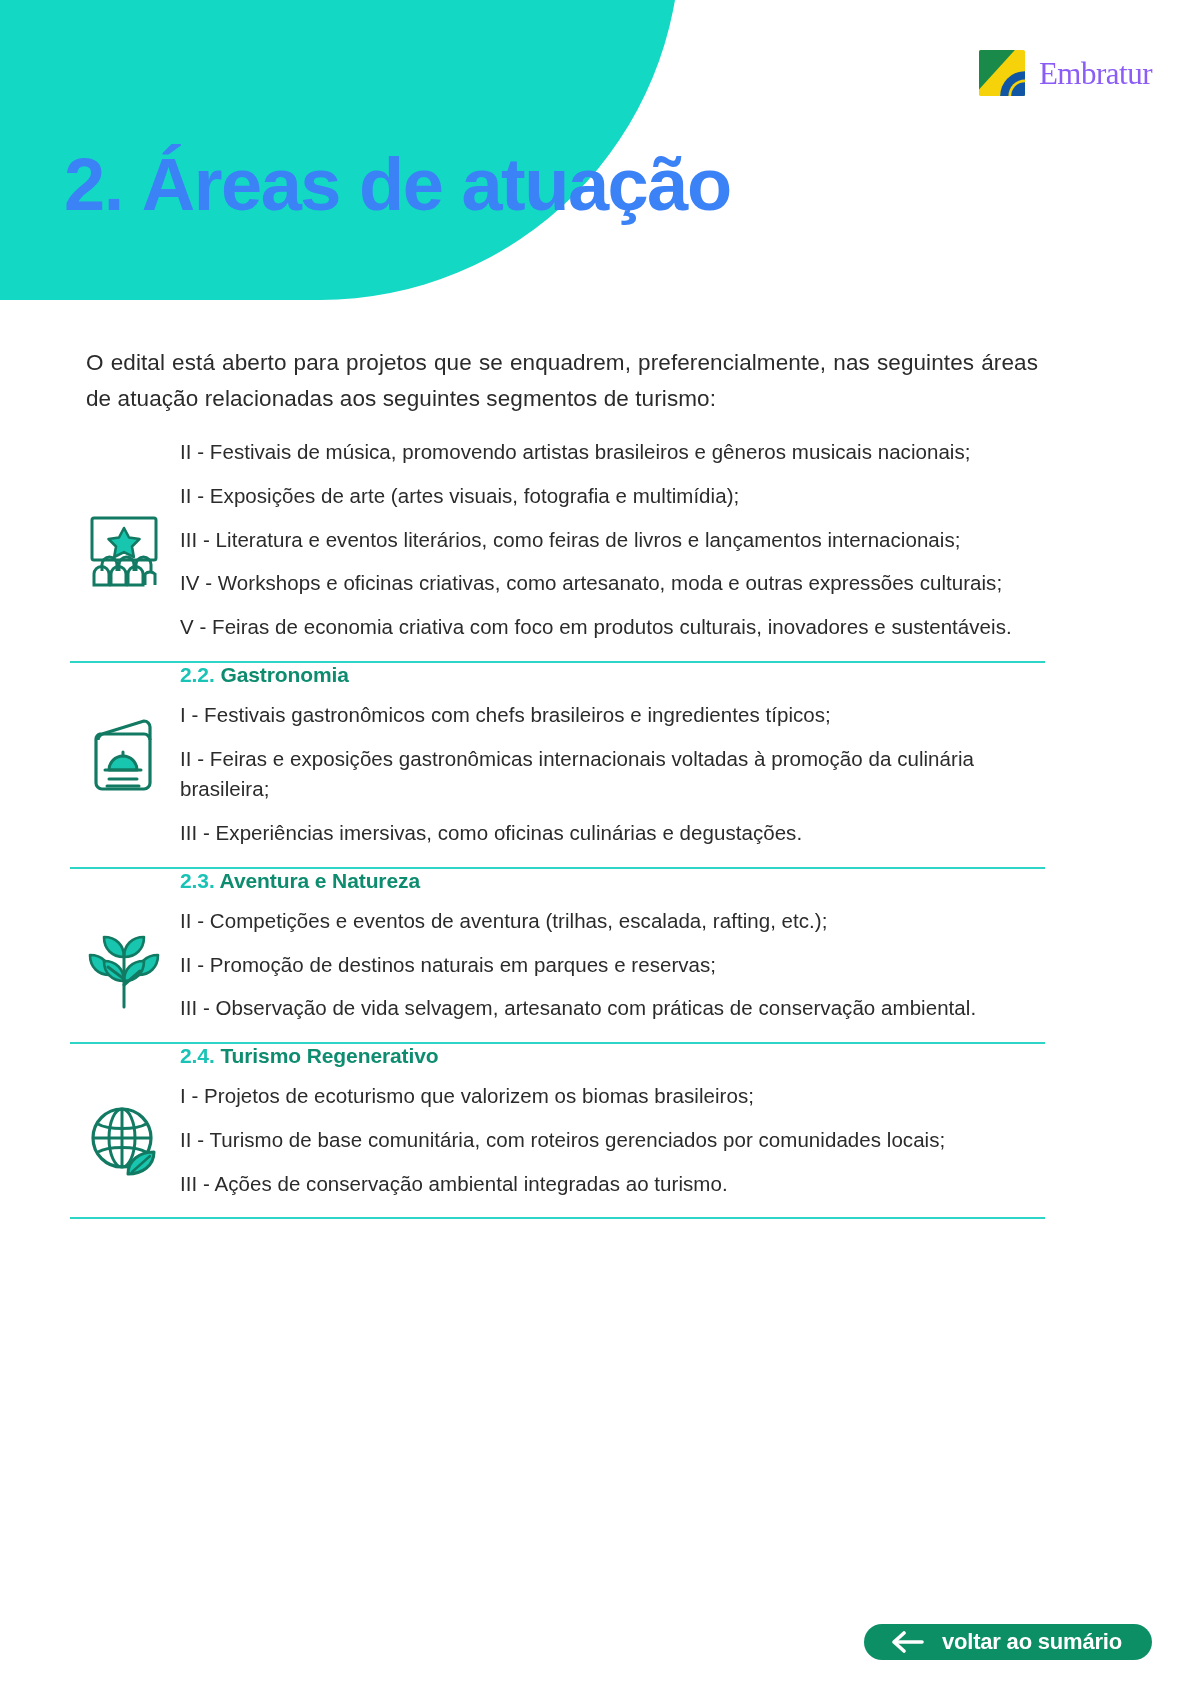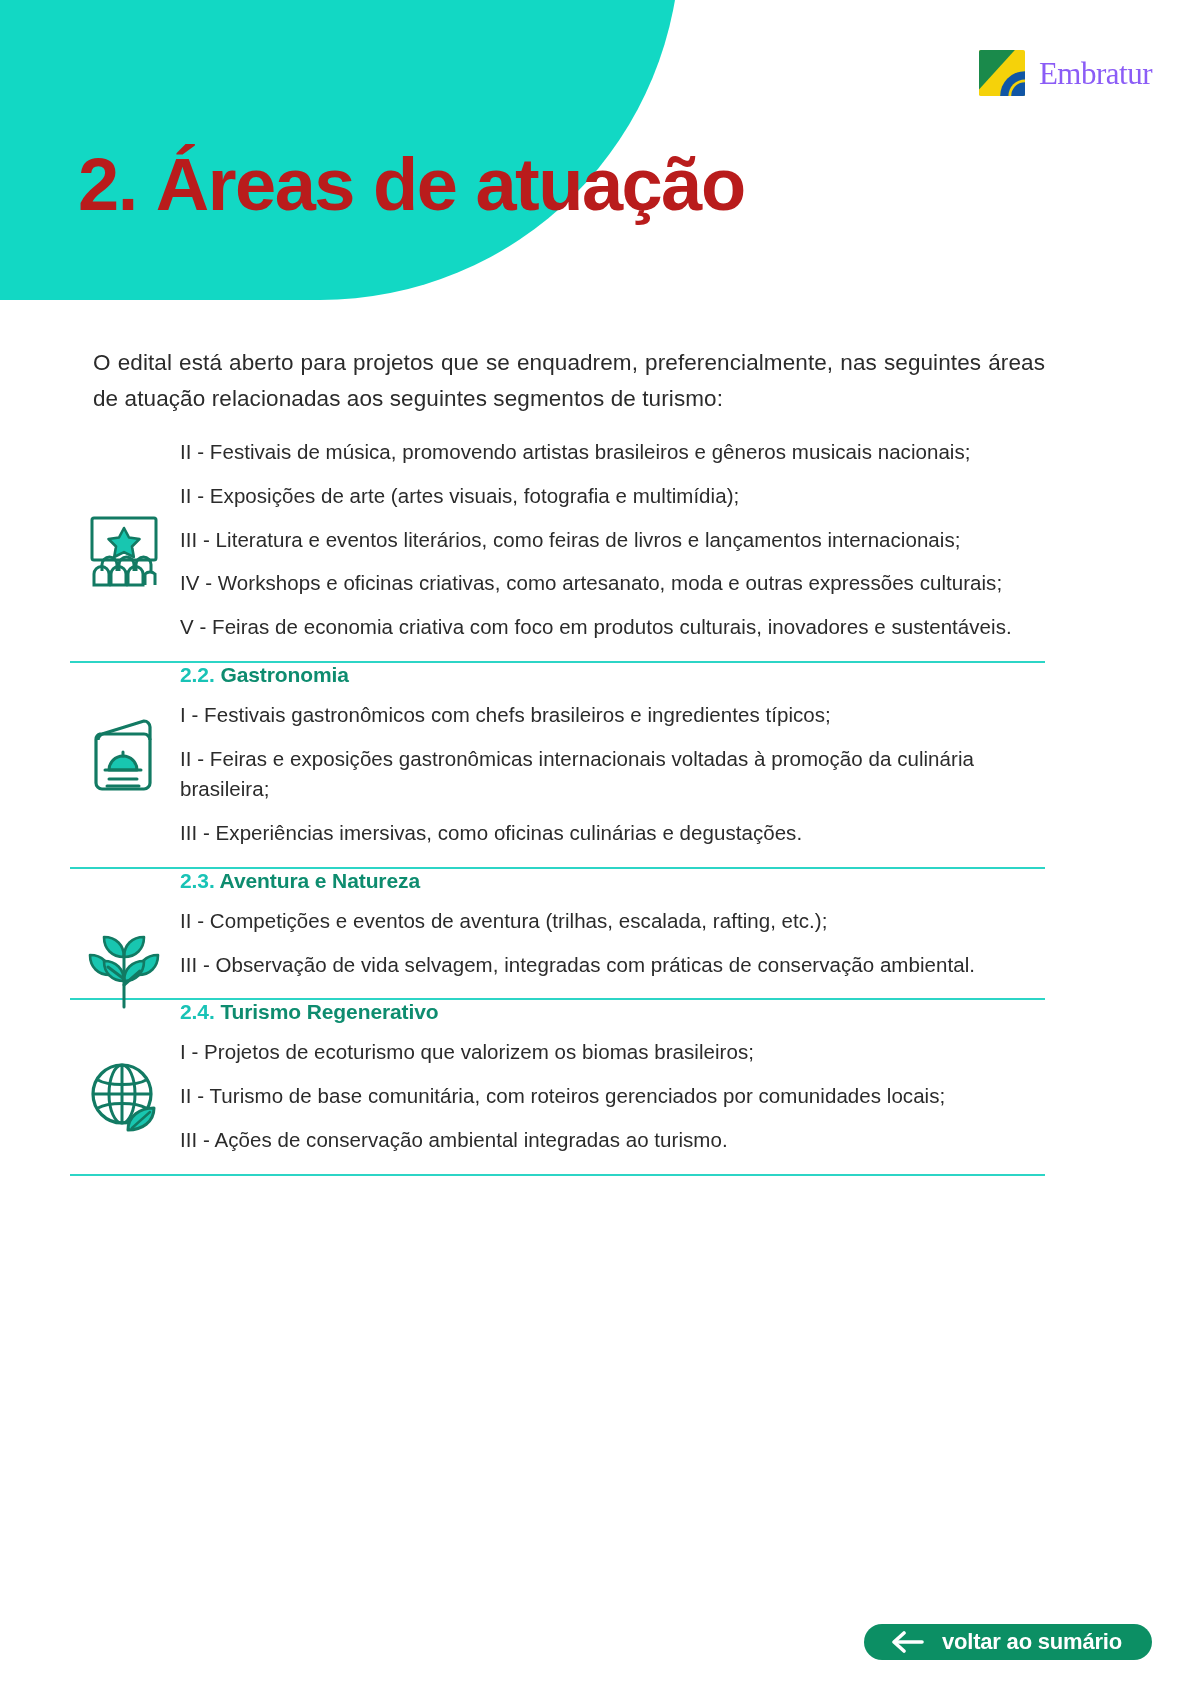--- a/index.html
+++ b/index.html
@@ -65,34 +65,34 @@
     font-size: 31px;
     font-weight: 500;
     letter-spacing: -0.5px;
     color: #8b5cf6;
     line-height: 1;
     font-family: Liberation Serif, serif;
   }
 
   .page-title {
     position: absolute;
-    left: 78px;
+    left: 64px;
     top: 148px;
     font-size: 74px;
     font-weight: bold;
-    color: #b91c1c;
+    color: #3b82f6;
     letter-spacing: -1.5px;
     line-height: 1;
     white-space: nowrap;
   }
 
   
   .intro {
     position: absolute;
-    left: 93px;
+    left: 86px;
     top: 345px;
     width: 952px;
     font-size: 22.5px;
     line-height: 1.62;
     color: #2B2B2B;
     text-align: justify;
     letter-spacing: 0.1px;
   }
 
   .sections {
@@ -267,21 +267,22 @@
             <line x1="42" y1="58" x2="58" y2="44"></line>
           </g>
         </svg>
       </div>
 
       <div class="sec-head">
         <span class="num">2.3.</span>
         <span>Aventura e Natureza</span>
       </div>
       <p class="item">II - Competições e eventos de aventura (trilhas, escalada, rafting, etc.);</p>
-      <p class="item">III - Observação de vida selvagem, integradas com práticas de conservação ambiental.</p>
+      <p class="item">II - Promoção de destinos naturais em parques e reservas;</p>
+      <p class="item">III - Observação de vida selvagem, artesanato com práticas de conservação ambiental.</p>
     </div>
 
     <div class="divider"></div>
 
     <div class="section">
       <div class="sec-icon" style="top:56px;">
         <svg width="80" height="80" viewBox="0 0 80 80">
           <circle cx="38" cy="38" r="29" fill="none" stroke="#127A63" stroke-width="3.2"></circle>
           <line x1="9" y1="38" x2="67" y2="38" stroke="#127A63" stroke-width="3"></line>
           <line x1="38" y1="9" x2="38" y2="67" stroke="#127A63" stroke-width="3"></line>

